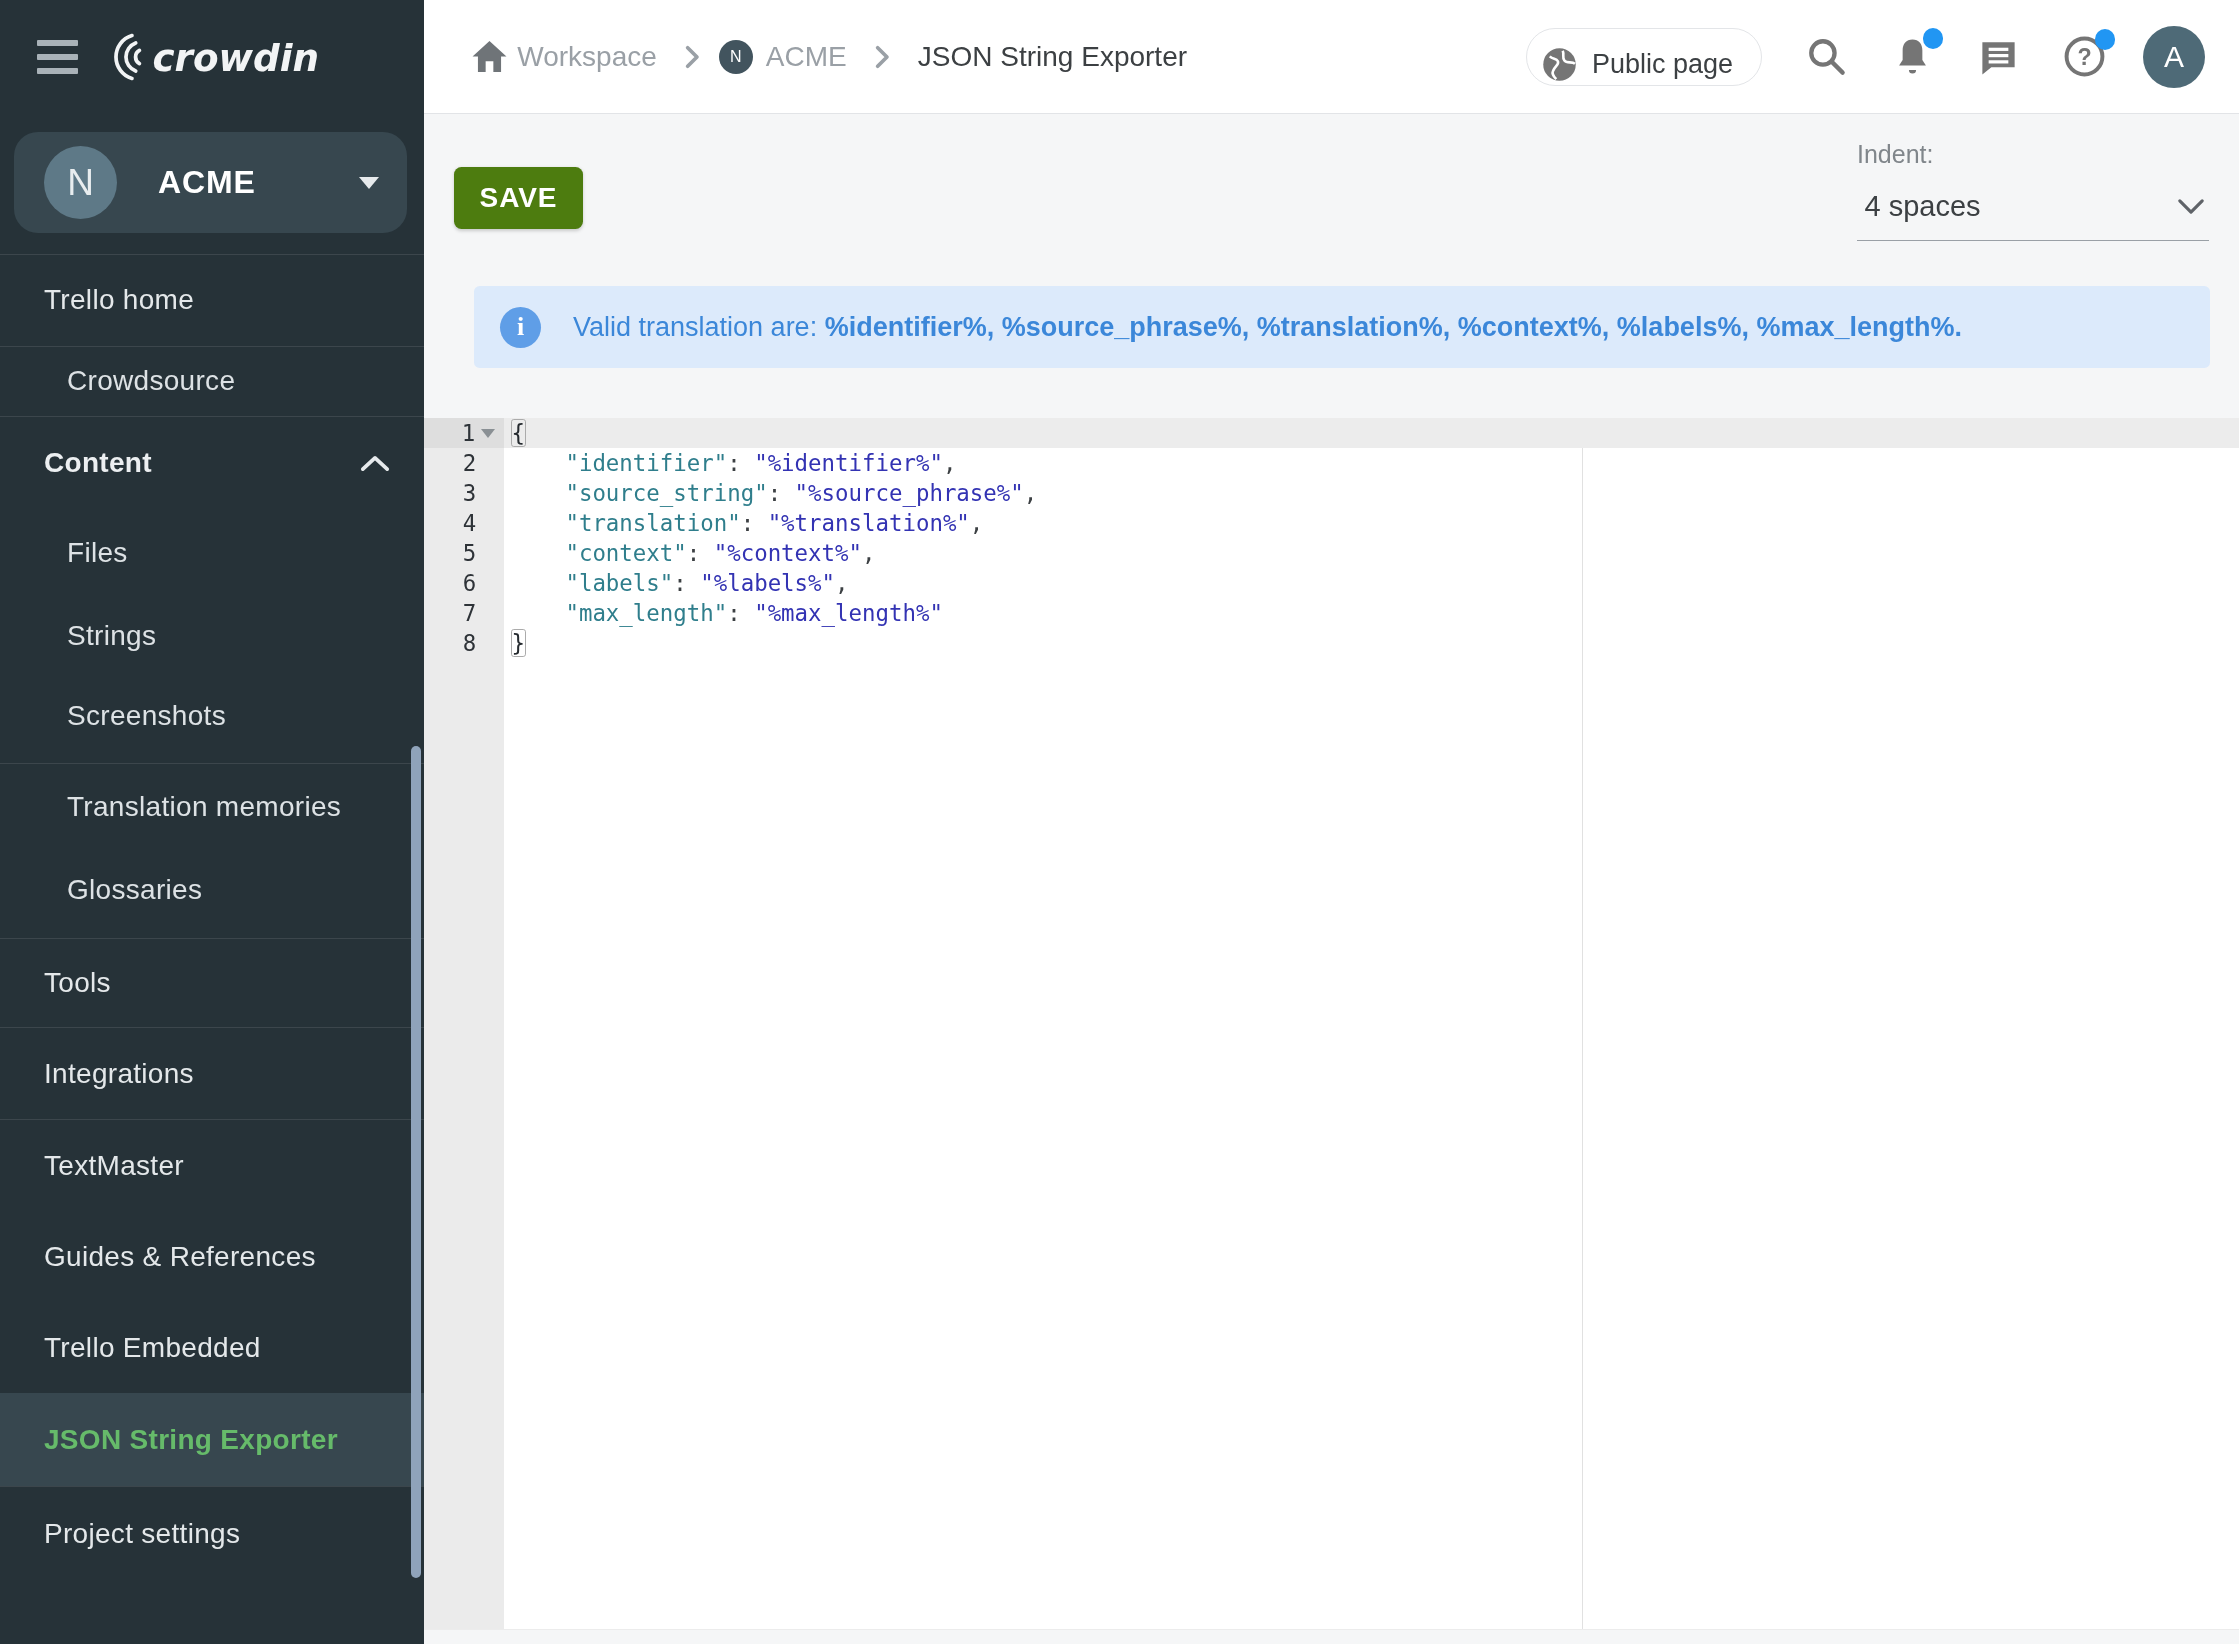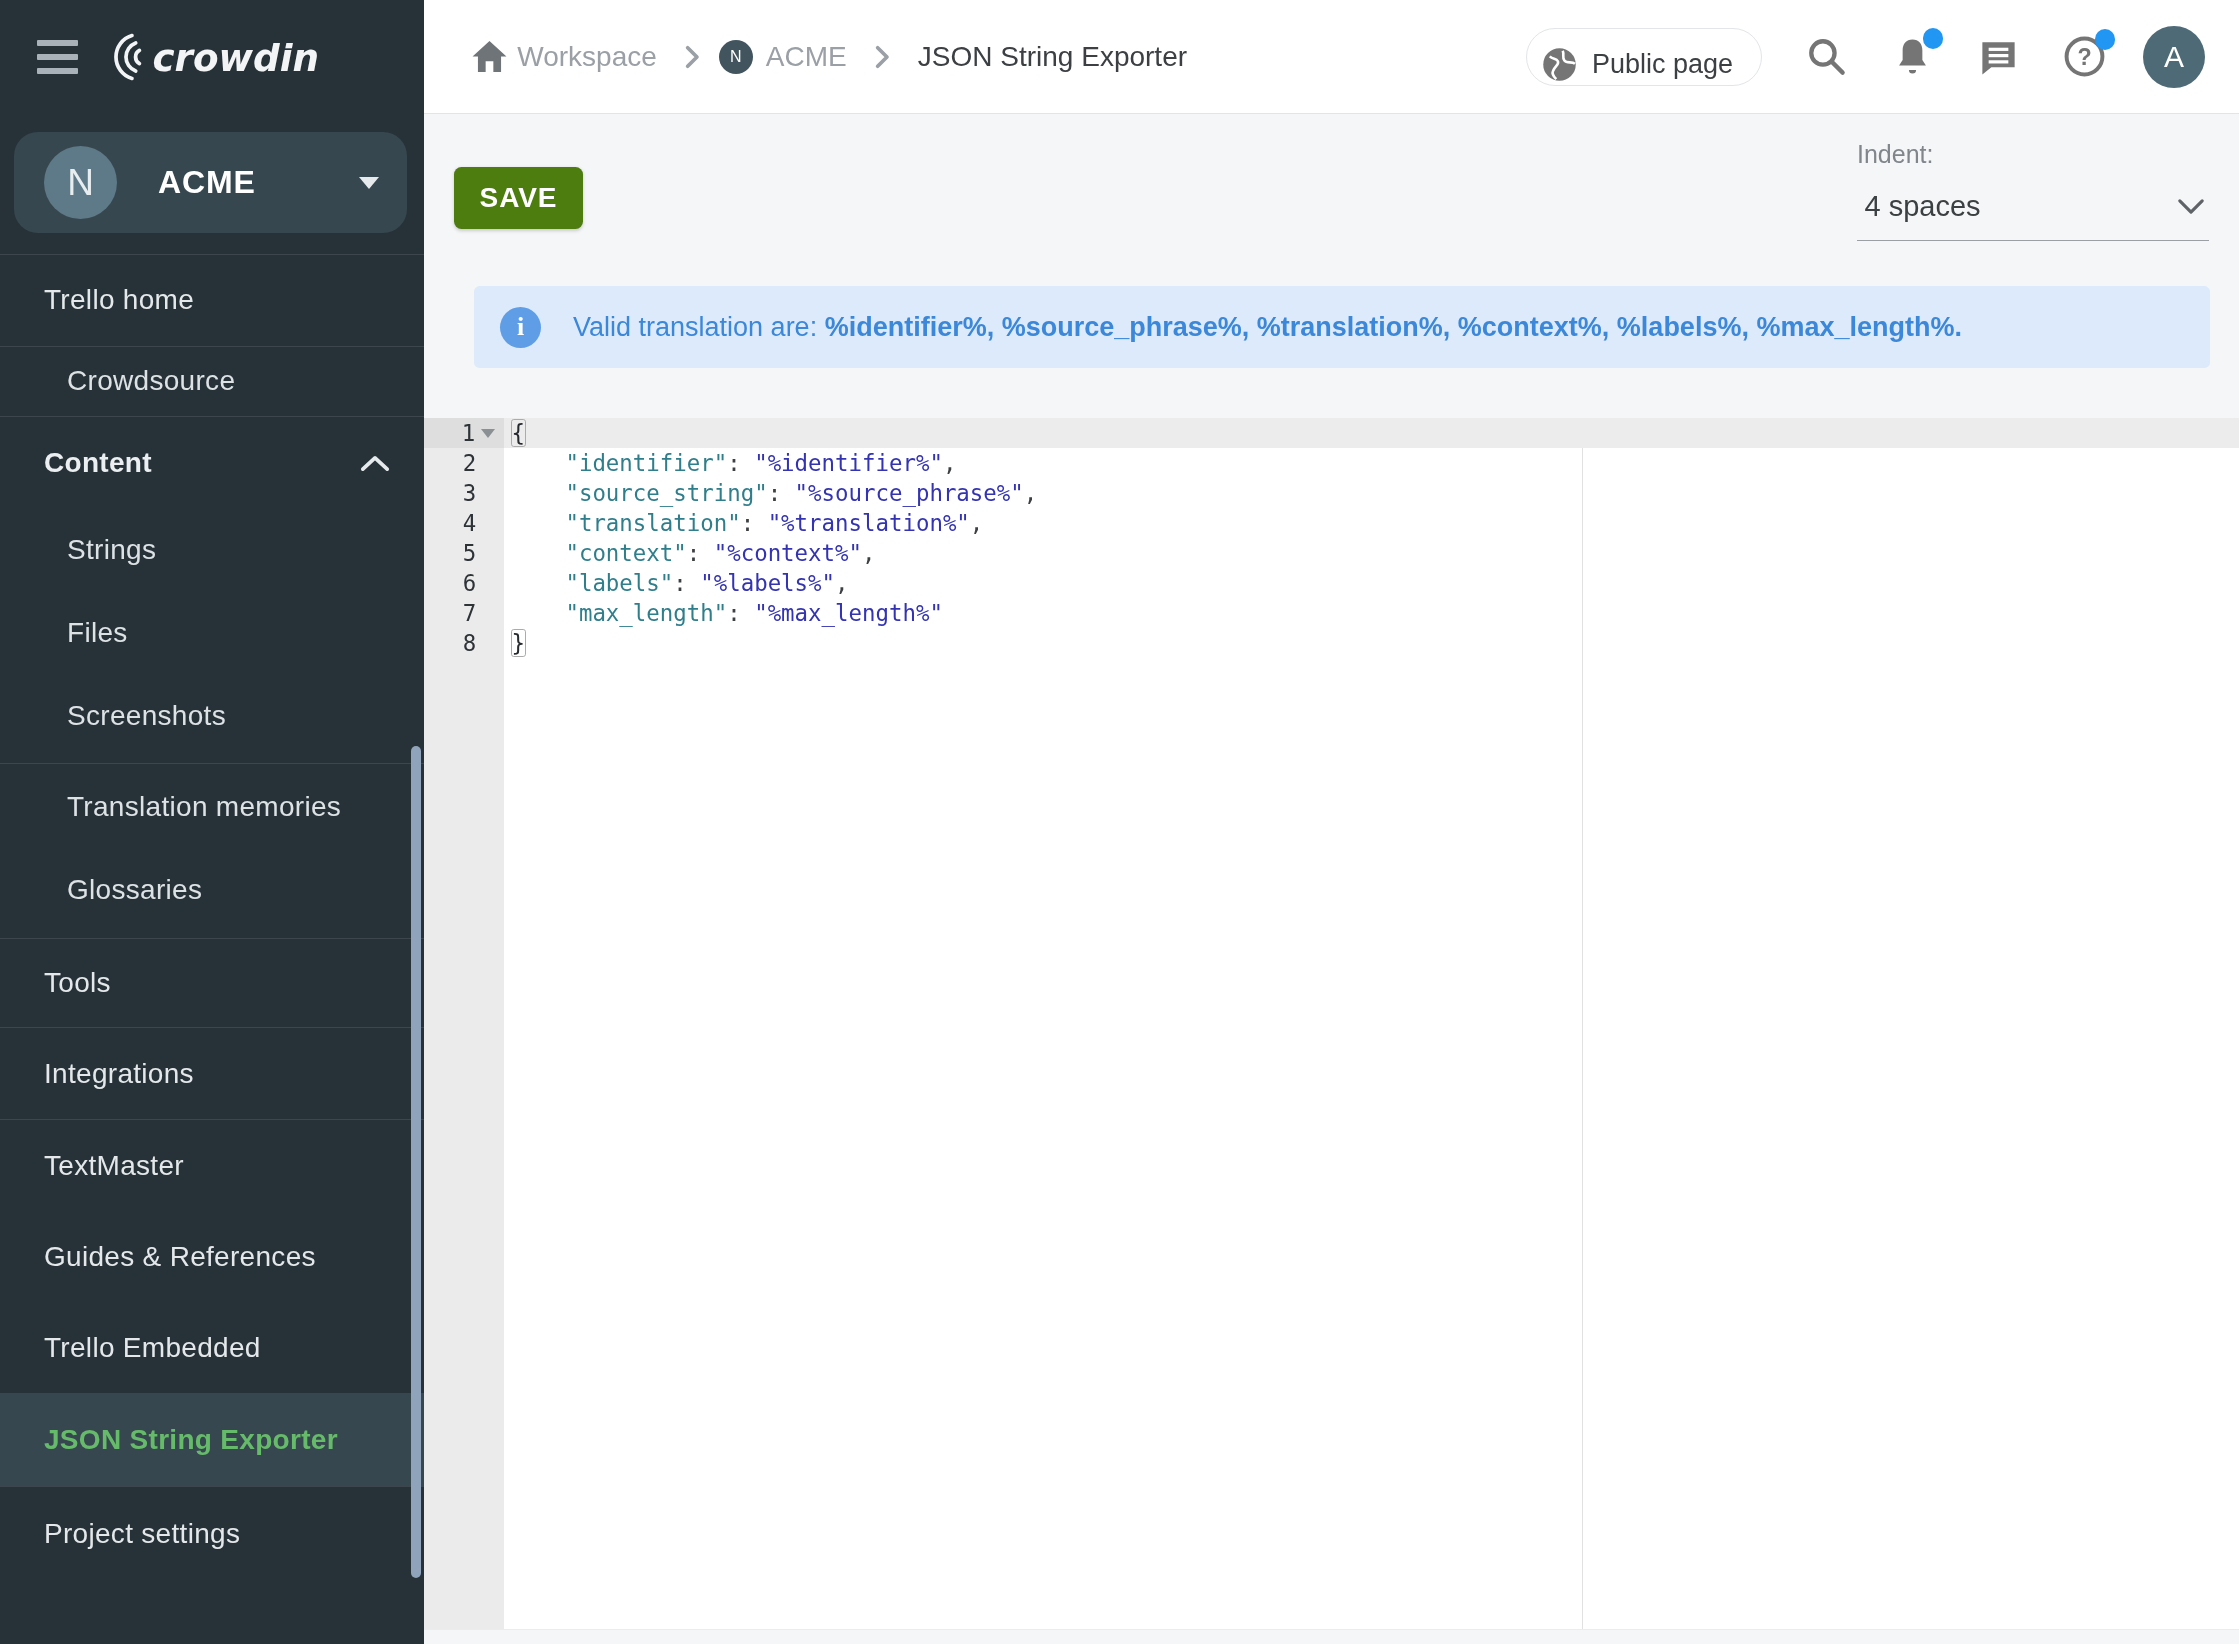--- a/index.html
+++ b/index.html
@@ -116,25 +116,25 @@
         </div>
       <div class="nav-div"></div>
 
       <div class="nav-row hdr" style="height:93px">
         <span>Content</span>
           <span class="grow"></span>
         <svg class="chev-up" viewBox="0 0 32 18">
             <polyline points="3,15 16,3 29,15" fill="none" stroke="#e6eaec" stroke-width="4" stroke-linecap="round" stroke-linejoin="round"></polyline>
           </svg>
       </div>
+      <div class="nav-row sub" style="height:86px">
+          <span>Files</span>
+        </div>
       <div class="nav-row sub" style="height:80px">
           <span>Strings</span>
-        </div>
-      <div class="nav-row sub" style="height:86px">
-          <span>Files</span>
         </div>
       <div class="nav-row sub" style="height:80px">
           <span>Screenshots</span>
         </div>
       <div class="pad8"></div>
       <div class="nav-div"></div>
 
       <div class="nav-row sub" style="height:86px">
           <span>Translation memories</span>
         </div>

